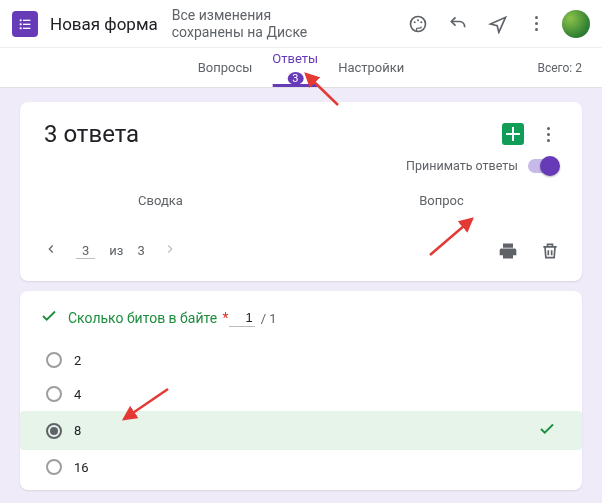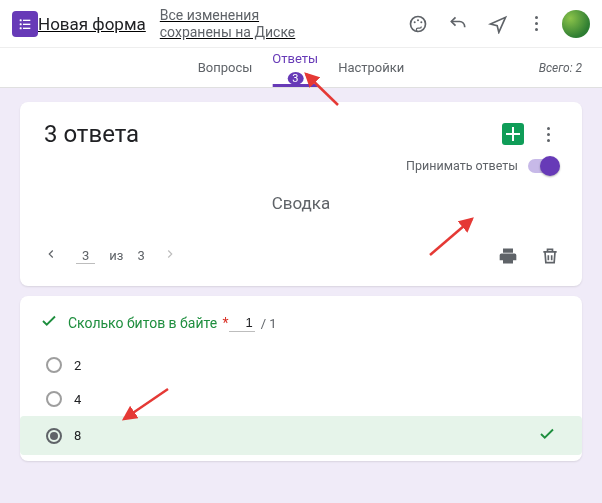--- a/index.html
+++ b/index.html
@@ -1,45 +1,45 @@
 <!DOCTYPE html>
 <html><head>
 <meta charset="utf-8">
 <style>
   * { box-sizing: border-box; margin: 0; padding: 0; }
   body { font-family: Roboto, Arial, sans-serif; background: #f0ebf8; width: 602px; height: 503px; overflow: hidden; position: relative; }
-  .topbar { background: #fff; height: 48px; display: flex; align-items: center; padding: 0 12px; border-bottom: 1px solid #eee; text-decoration: underline; }
+  .topbar { background: #fff; height: 48px; display: flex; align-items: center; padding: 0 12px; gap: 12px; border-bottom: 1px solid #eee; }
   .logo { width: 26px; height: 26px; background: #673ab7; border-radius: 4px; display: flex; align-items: center; justify-content: center; color: #fff; }
   .logo svg { width: 16px; height: 16px; }
   .title-block { display: flex; align-items: center; gap: 14px; flex: 1; }
   .form-title { font-size: 17px; color: #202124; }
   .save-note { font-size: 14px; color: #5f6368; line-height: 1.2; max-width: 150px; }
   .top-actions { display: flex; align-items: center; gap: 16px; }
   .icon-btn { width: 24px; height: 24px; display: flex; align-items: center; justify-content: center; color: #5f6368; cursor: pointer; border-radius: 50%; }
   .avatar { width: 28px; height: 28px; border-radius: 50%; background: radial-gradient(circle at 30% 30%, #8bc34a, #2e7d32 70%); }
   .tabsbar { background: #fff; height: 40px; display: flex; align-items: center; padding: 0 20px; position: relative; border-bottom: 1px solid #e0e0e0; }
   .tabs-center { position: absolute; left: 50%; transform: translateX(-50%); display: flex; gap: 20px; height: 100%; }
   .tab { font-size: 13px; color: #5f6368; display: flex; align-items: center; gap: 6px; cursor: pointer; border-bottom: 3px solid transparent; padding-top: 3px; }
   .tab.active { color: #673ab7; border-bottom-color: #673ab7; flex-direction: column; }
   .badge { background: #673ab7; color: #fff; font-size: 11px; border-radius: 50%; width: 16px; height: 16px; display: flex; align-items: center; justify-content: center; }
-  .total-right { margin-left: auto; font-size: 12px; color: #5f6368; font-style: italic; }
+  .total-right { margin-left: auto; font-size: 12px; color: #5f6368; }
   .card { background: #fff; margin: 14px 20px 10px; border-radius: 8px; padding: 18px 24px 4px; box-shadow: 0 1px 2px rgba(0,0,0,.1); }
   .card-head { display: flex; align-items: center; justify-content: space-between; }
   .card-title { font-size: 24px; color: #202124; }
   .card-head-actions { display: flex; gap: 14px; align-items: center; }
   .sheets-icon { width: 22px; height: 22px; background: #0f9d58; border-radius: 3px; position: relative; }
   .sheets-icon::after { content:""; position:absolute; inset:4px; background: linear-gradient(#fff,#fff) center/2px 100% no-repeat, linear-gradient(#fff,#fff) center/100% 2px no-repeat; }
   .kebab { display:flex; flex-direction:column; gap:3px; align-items:center; justify-content:center; cursor:pointer; width:20px; height:20px; }
   .kebab span { width:3px; height:3px; background:#5f6368; border-radius:50%; }
   .accept-row { display:flex; justify-content:flex-end; align-items:center; gap:10px; margin: 10px 0 6px; }
   .accept-label { font-size: 12.5px; color:#5f6368; }
   .toggle { width: 30px; height: 14px; background: #c7b9e8; border-radius: 7px; position: relative; cursor:pointer; }
   .toggle::after { content:""; position:absolute; right:-2px; top:-3px; width:20px; height:20px; background:#673ab7; border-radius:50%; box-shadow:0 1px 2px rgba(0,0,0,.3); }
   .subtabs { display:flex; border-top: 0; margin: 10px -24px 0; }
-  .subtab { flex:1; text-align:center; font-size: 17px; color:#5f6368; padding: 10px 0 12px; cursor:pointer; border-bottom: 2px solid transparent; }
+  .subtab { flex:1; text-align:center; font-size: 13px; color:#5f6368; padding: 10px 0 12px; cursor:pointer; border-bottom: 2px solid transparent; }
   .subtab.active { color:#673ab7; border-bottom-color:#673ab7; }
   .pager-row { display:flex; align-items:center; justify-content:space-between; margin: 10px -4px 0; padding: 6px 0 14px; }
   .pager-left { display:flex; align-items:center; gap: 14px; color:#5f6368; font-size:13px; }
   .chev { cursor:pointer; color:#5f6368; padding:4px; }
   .pager-num { border-bottom:1px solid #bdbdbd; padding: 0 6px; min-width: 14px; text-align:center; }
   .pager-right { display:flex; gap: 18px; }
   .qcard { background:#fff; margin: 0 20px 20px; border-radius:8px; box-shadow:0 1px 2px rgba(0,0,0,.1); padding: 16px 20px 6px; }
   .qhead { display:flex; align-items:center; }
   .qtitle-wrap { display:flex; align-items:center; gap:10px; }
   .check-green { color:#1e8e3e; }
@@ -132,20 +132,21 @@
           <span></span>
         </div>
     </div>
   </div>
   <div class="accept-row">
     <div class="accept-label">Принимать ответы</div>
     <div class="toggle"></div>
   </div>
   <div class="subtabs">
     <div class="subtab">Сводка</div>
+    <div class="subtab">Вопрос</div>
   </div>
   <div class="pager-row">
     <div class="pager-left">
       <span class="chev"><svg width="14" height="14" viewBox="0 0 24 24" fill="none" stroke="#5f6368" stroke-width="2">
             <path d="M15 18l-6-6 6-6"></path>
           </svg></span>
       <span class="pager-num">3</span>
       <span>из</span>
       <span>3</span>
       <span class="chev"><svg width="14" height="14" viewBox="0 0 24 24" fill="none" stroke="#bdbdbd" stroke-width="2">
@@ -188,20 +189,24 @@
     <div class="opt">
       <span class="radio"></span>
       <span>4</span>
     </div>
     <div class="opt selected">
       <span class="radio"></span>
       <span>8</span>
       <span class="right-check"><svg width="18" height="18" viewBox="0 0 24 24" fill="none" stroke="#1e8e3e" stroke-width="2.5">
             <path d="M4 12l5 5L20 6"></path>
           </svg></span>
+    </div>
+    <div class="opt">
+      <span class="radio"></span>
+      <span>16</span>
     </div>
   </div>
 </div>
 
 <svg class="arrow" style="left:298px; top:70px;" width="50" height="40">
     <defs>
       <marker id="ah1" markerWidth="6" markerHeight="6" refX="5" refY="3" orient="auto">
         <path d="M0,0 L6,3 L0,6 z" fill="#e53935"></path>
       </marker>
     </defs>

